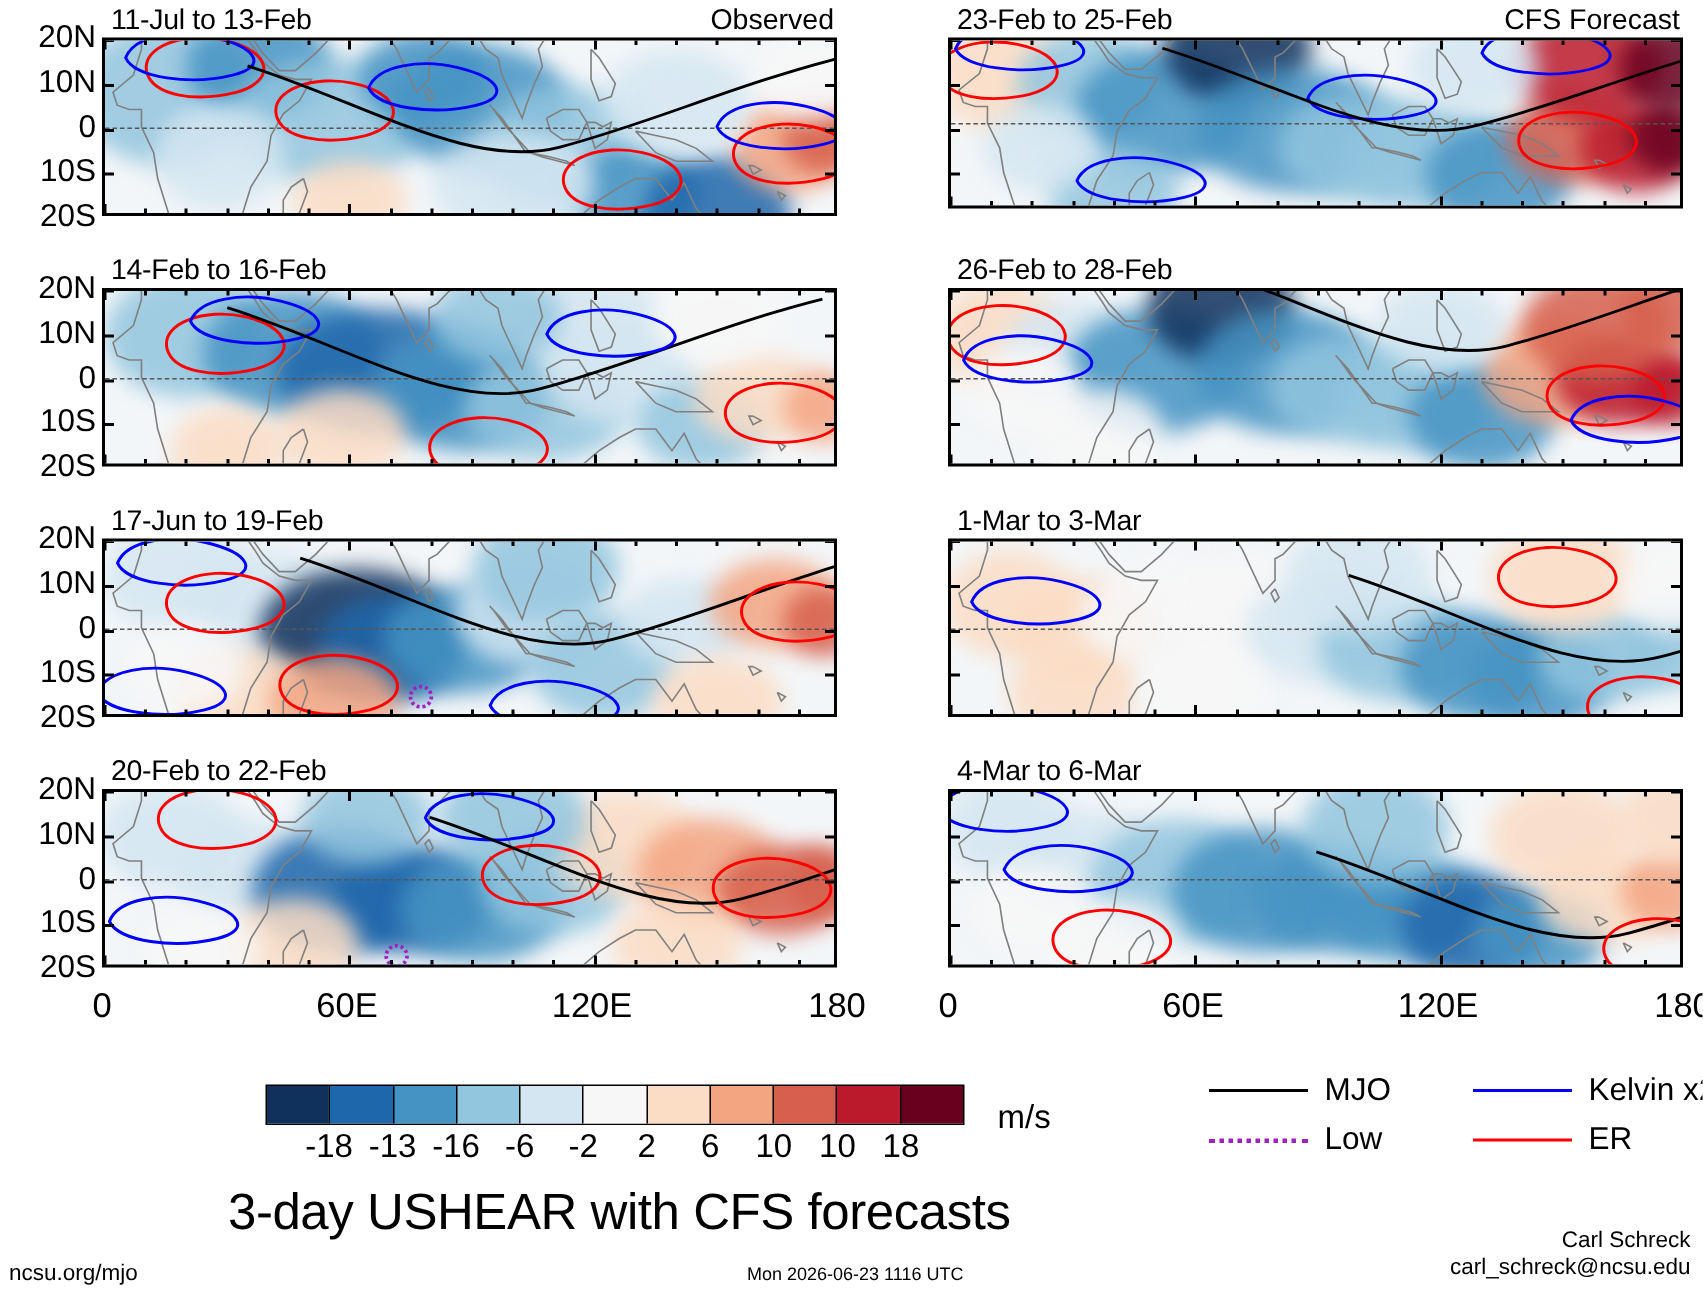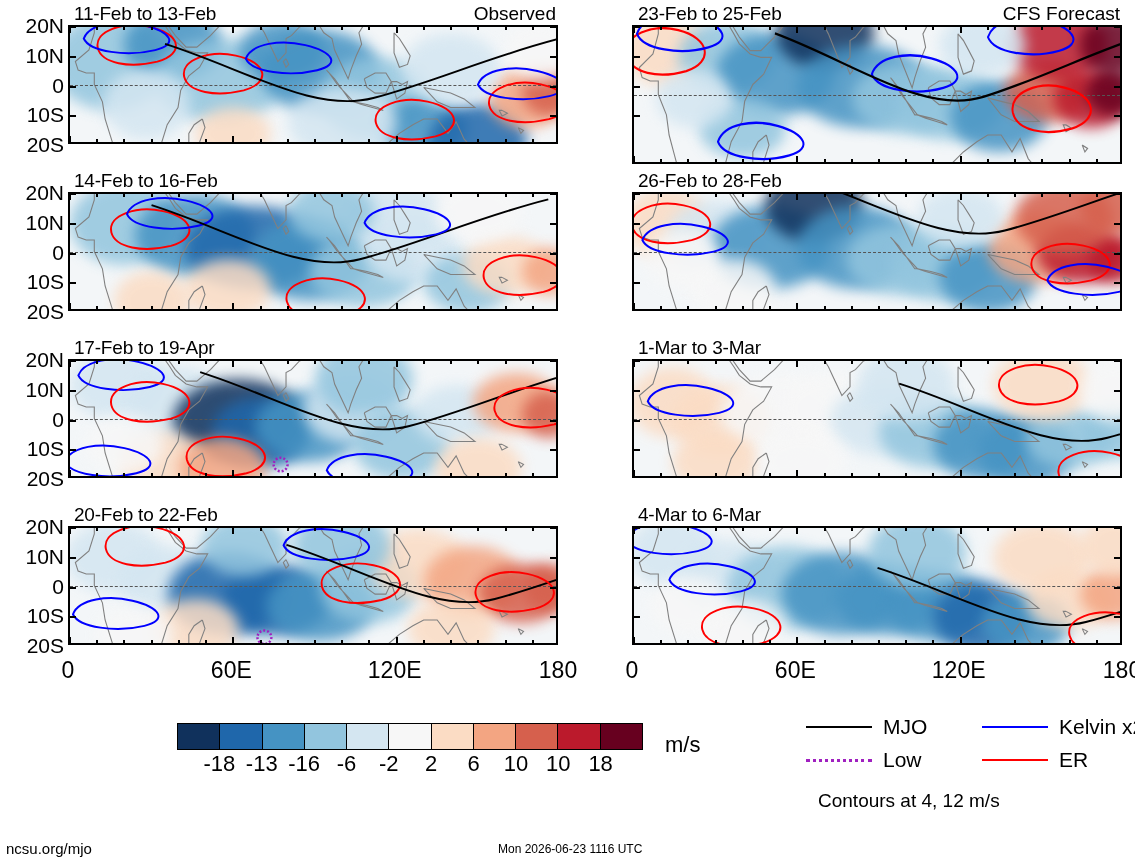--- a/index.html
+++ b/index.html
@@ -106,21 +106,21 @@
   #logo { position: absolute; }
   #logo svg { display: block; }
 </style>
 </head>
 <body>
 
 <div id="root">
 
   <div id="panels-host">
       <div class="panel" style="left: 68px; top: 25px; width: 490px; height: 119px;">
-        <div class="panel-title">11-Feb to 13-Feb</div>
+        <div class="panel-title">11-Jul to 13-Feb</div>
         <div class="panel-corner">Observed</div>
         <div class="plotbox">
           <div class="field">
             <div class="blob" style="left: -19.0556px; top: -11.9px; width: 119.778px; height: 95.2px; background: rgb(146, 197, 222); opacity: 0.85;"></div>
             <div class="blob" style="left: 54.4444px; top: -17.85px; width: 98px; height: 71.4px; background: rgb(69, 147, 195); opacity: 0.85;"></div>
             <div class="blob" style="left: 84.3889px; top: 11.9px; width: 130.667px; height: 83.3px; background: rgb(146, 197, 222); opacity: 0.85;"></div>
             <div class="blob" style="left: 168.778px; top: -5.95px; width: 87.1111px; height: 59.5px; background: rgb(69, 147, 195); opacity: 0.85;"></div>
             <div class="blob" style="left: 190.556px; top: 2.975px; width: 119.778px; height: 83.3px; background: rgb(69, 147, 195); opacity: 0.85;"></div>
             <div class="blob" style="left: 250.444px; top: 29.75px; width: 108.889px; height: 83.3px; background: rgb(146, 197, 222); opacity: 0.85;"></div>
             <div class="blob" style="left: 310.333px; top: 71.4px; width: 87.1111px; height: 59.5px; background: rgb(69, 147, 195); opacity: 0.85;"></div>
@@ -362,21 +362,21 @@
         </div>
         <div class="ylabels" style="left: -66px; top: 0px; height: 119px;">
           <span style="top: 0px;">20N</span>
           <span style="top: 29.75px;">10N</span>
           <span style="top: 59.5px;">0</span>
           <span style="top: 89.25px;">10S</span>
           <span style="top: 119px;">20S</span>
         </div>
       </div>
       <div class="panel" style="left: 68px; top: 359px; width: 490px; height: 119px;">
-        <div class="panel-title">17-Feb to 19-Apr</div>
+        <div class="panel-title">17-Jun to 19-Feb</div>
         <div class="plotbox">
           <div class="field">
             <div class="blob" style="left: 0px; top: -11.9px; width: 98px; height: 71.4px; background: rgb(212, 230, 241); opacity: 0.85;"></div>
             <div class="blob" style="left: 54.4444px; top: 5.95px; width: 108.889px; height: 83.3px; background: rgb(212, 230, 241); opacity: 0.85;"></div>
             <div class="blob" style="left: 103.444px; top: 17.85px; width: 130.667px; height: 83.3px; background: rgb(16, 49, 92); opacity: 0.85;"></div>
             <div class="blob" style="left: 141.556px; top: 35.7px; width: 98px; height: 71.4px; background: rgb(31, 103, 171); opacity: 0.85;"></div>
             <div class="blob" style="left: 185.111px; top: 29.75px; width: 108.889px; height: 71.4px; background: rgb(69, 147, 195); opacity: 0.85;"></div>
             <div class="blob" style="left: 234.111px; top: 11.9px; width: 98px; height: 71.4px; background: rgb(212, 230, 241); opacity: 0.85;"></div>
             <div class="blob" style="left: 283.111px; top: 47.6px; width: 98px; height: 71.4px; background: rgb(146, 197, 222); opacity: 0.85;"></div>
             <div class="blob" style="left: 343px; top: 23.8px; width: 87.1111px; height: 59.5px; background: rgb(212, 230, 241); opacity: 0.85;"></div>
@@ -616,21 +616,21 @@
           </div>
         </div>
         <div class="ylabels" style="left: -66px; top: 0px; height: 119px;">
           <span style="top: 0px;">20N</span>
           <span style="top: 29.75px;">10N</span>
           <span style="top: 59.5px;">0</span>
           <span style="top: 89.25px;">10S</span>
           <span style="top: 119px;">20S</span>
         </div>
       </div>
-      <div class="panel" style="left: 632px; top: 25px; width: 490px; height: 139px; padding-left: 40px;">
+      <div class="panel" style="left: 632px; top: 25px; width: 490px; height: 114px; padding-left: 40px;">
         <div class="panel-title">23-Feb to 25-Feb</div>
         <div class="panel-corner">CFS Forecast</div>
         <div class="plotbox">
           <div class="field">
             <div class="blob" style="left: -10.8889px; top: -11.9px; width: 87.1111px; height: 71.4px; background: rgb(251, 220, 196); opacity: 0.85;"></div>
             <div class="blob" style="left: 43.5556px; top: -5.95px; width: 98px; height: 71.4px; background: rgb(146, 197, 222); opacity: 0.85;"></div>
             <div class="blob" style="left: 81.6667px; top: 5.95px; width: 119.778px; height: 83.3px; background: rgb(69, 147, 195); opacity: 0.85;"></div>
             <div class="blob" style="left: 141.556px; top: -29.75px; width: 98px; height: 71.4px; background: rgb(16, 49, 92); opacity: 0.85;"></div>
             <div class="blob" style="left: 163.333px; top: 17.85px; width: 130.667px; height: 83.3px; background: rgb(69, 147, 195); opacity: 0.85;"></div>
             <div class="blob" style="left: 217.778px; top: 35.7px; width: 108.889px; height: 71.4px; background: rgb(146, 197, 222); opacity: 0.85;"></div>
@@ -1143,18 +1143,22 @@
       </div>
       <div class="leg-item" style="left: 0px; top: 33px;">
         <span class="leg-line dotted" style="border-top-color: rgb(160, 32, 192);"></span>
         <span class="leg-label">Low</span>
       </div>
       <div class="leg-item" style="left: 176px; top: 33px;">
         <span class="leg-line" style="border-top-color: rgb(255, 0, 0);"></span>
         <span class="leg-label">ER</span>
       </div>
     </div>
-  <div id="contour-note" style="left: 818px; top: 790px;">Contours at 4, 12 m/s</div>
-
+
+  <div id="main-title" style="left: 152px; top: 789px;">3-day USHEAR with CFS forecasts</div>
   <div id="site-url" style="left: 6px; top: 840px;">ncsu.org/mjo</div>
   <div id="timestamp" style="left: 498px; top: 842px;">Mon 2026-06-23 1116 UTC</div>
+  <div id="author" style="right: 8px; top: 818px;">
+    <div>Carl Schreck</div>
+    <div>carl_schreck@ncsu.edu</div>
+  </div>
 
 </div>
 
 </body></html>

